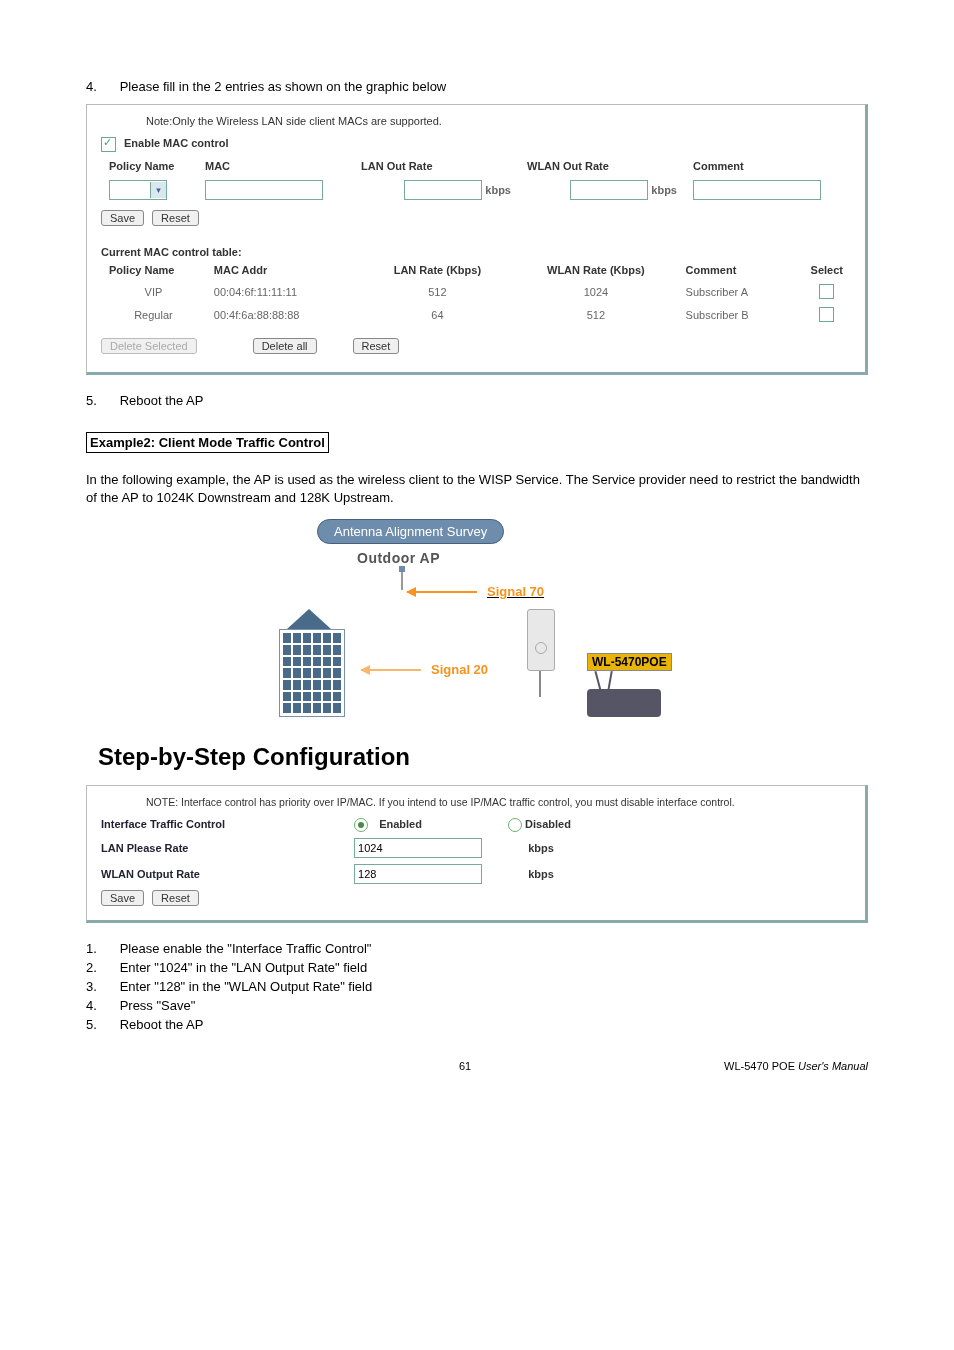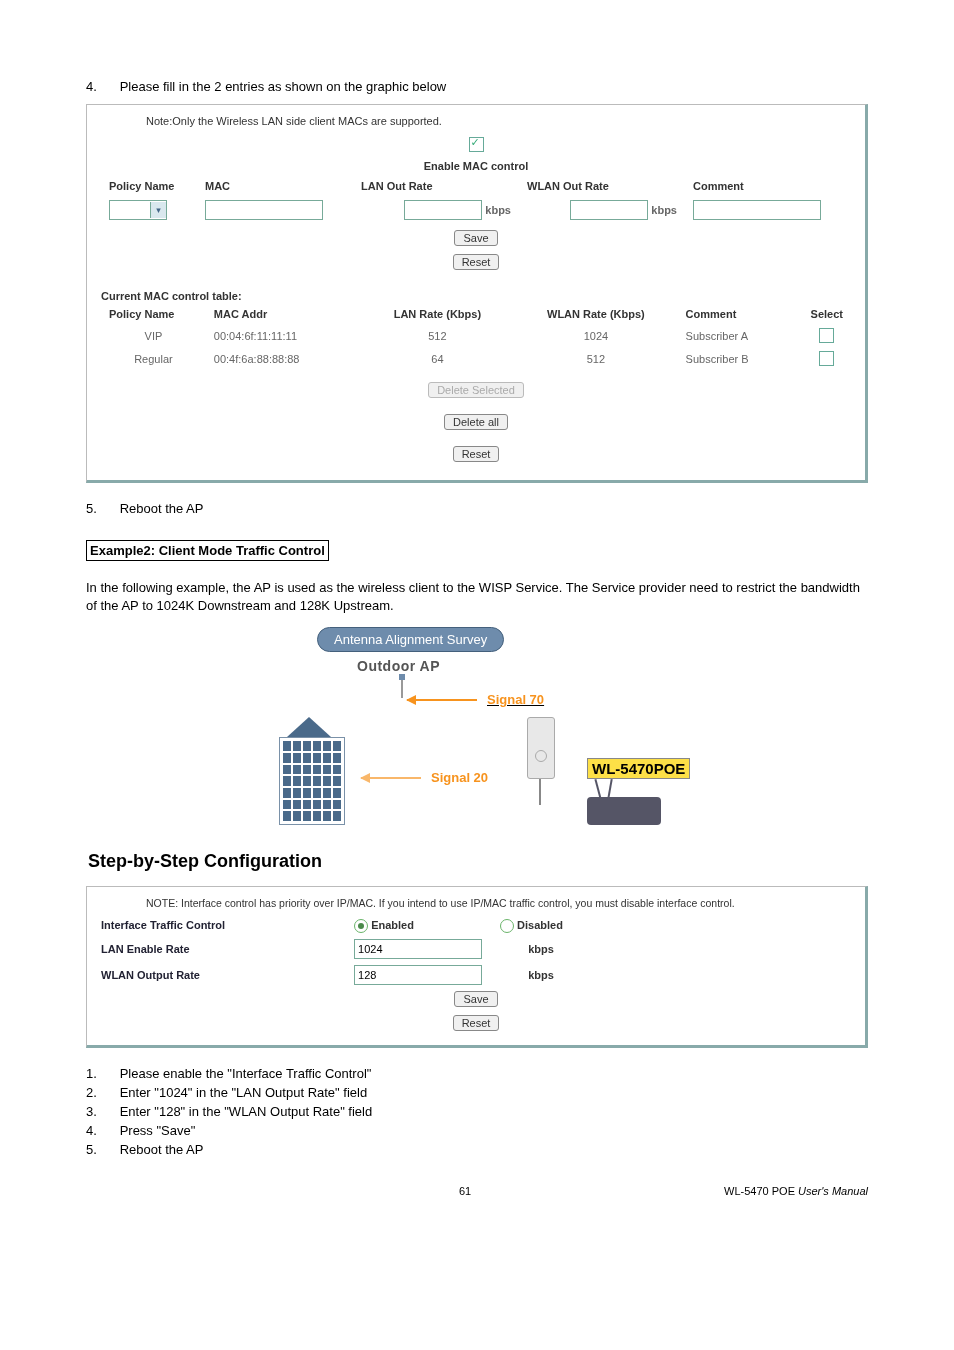--- a/index.html
+++ b/index.html
@@ -29,21 +29,21 @@
     margin: 10px 0 18px 0;
     font-family: Verdana, Arial, sans-serif;
     font-size: 11px;
     color: #333;
   }
   .panel .note {
     margin-bottom: 10px;
     font-size: 11px;
     padding-left: 45px;
   }
-  .row { display: flex; align-items: center; gap: 8px; margin: 4px 0; flex-direction: column; }
+  .row { display: flex; align-items: flex-start; gap: 8px; margin: 4px 0; }
   .hlabel { font-weight: bold; }
   .hrow th {
     text-align: left;
     font-weight: bold;
     padding: 4px 8px;
     font-size: 11px;
   }
   .hrow td, .drow td {
     padding: 4px 8px;
     font-size: 11px;
@@ -82,23 +82,23 @@
     display:flex; align-items:center; justify-content:center; color:#468; font-size:9px;
   }
   .boxed-heading {
     border: 1px solid #000;
     display: inline-block;
     padding: 2px 3px;
     font-weight: bold;
     font-size: 13px;
   }
   .h2 {
-    font-size: 18px;
+    font-size: 24px;
     font-weight: bold;
-    margin: 26px 0 14px 2px;
+    margin: 26px 0 14px 12px;
   }
   
   .diagram {
     width: 440px;
     margin: 9px auto 10px auto;
     position: relative;
   }
   .pill {
     background: #6e8cac;
     color: #fff;
@@ -132,21 +132,21 @@
     width: 74px; height: 28px; background:#556; border-radius: 4px;
     position:relative;
   }
   .router::before, .router::after {
     content:""; position:absolute; width:2px; height:20px; background:#556;
     top:-18px;
   }
   .router::before { left:10px; transform:rotate(-15deg); }
   .router::after { left:22px; transform:rotate(10deg); }
   .router-label {
-    border:1px solid #888; font-size:15px; padding:1px 4px; background:#fde047;
+    border:1px solid #888; font-size:12px; padding:1px 4px; background:#eab308;
     font-weight:bold; display:inline-block;
   }
   .arrow-line {
     height:2px; background:#f7931e; position:relative;
   }
   .arrow-line.left::before {
     content:""; position:absolute; left:-1px; top:-4px;
     border-top:5px solid transparent; border-bottom:5px solid transparent;
     border-right:10px solid #f7931e;
   }
@@ -376,28 +376,28 @@
 
   <div class="h2">Step-by-Step Configuration</div>
 
   
   <div class="panel" style="padding:10px 14px;">
     <div class="note" style="font-size:10.5px;">NOTE: Interface control has priority over IP/MAC. If you intend to use IP/MAC traffic control, you must disable interface control.</div>
 
     <div style="margin:6px 0;">
       <span class="tc-label">Interface Traffic Control</span>
       <span class="radio-outer sel"></span>
-      <span class="hlabel" style="margin-left:0;">Enabled</span>
+      <span class="hlabel" style="margin-left:8px;">Enabled</span>
       <span style="display:inline-block;width:80px;"></span>
       <span class="radio-outer"></span>
       <span class="hlabel" style="margin-left:0;">Disabled</span>
     </div>
 
     <div style="margin:6px 0;">
-      <span class="tc-label">LAN Enable Rate</span>
+      <span class="tc-label">LAN Please Rate</span>
       <input class="txtin" style="width: 120px;" value="1024">
       <span style="display:inline-block;width:40px;"></span>
       <span class="hlabel">kbps</span>
     </div>
     <div style="margin:6px 0;">
       <span class="tc-label">WLAN Output Rate</span>
       <input class="txtin" style="width: 120px;" value="128">
       <span style="display:inline-block;width:40px;"></span>
       <span class="hlabel">kbps</span>
     </div>

